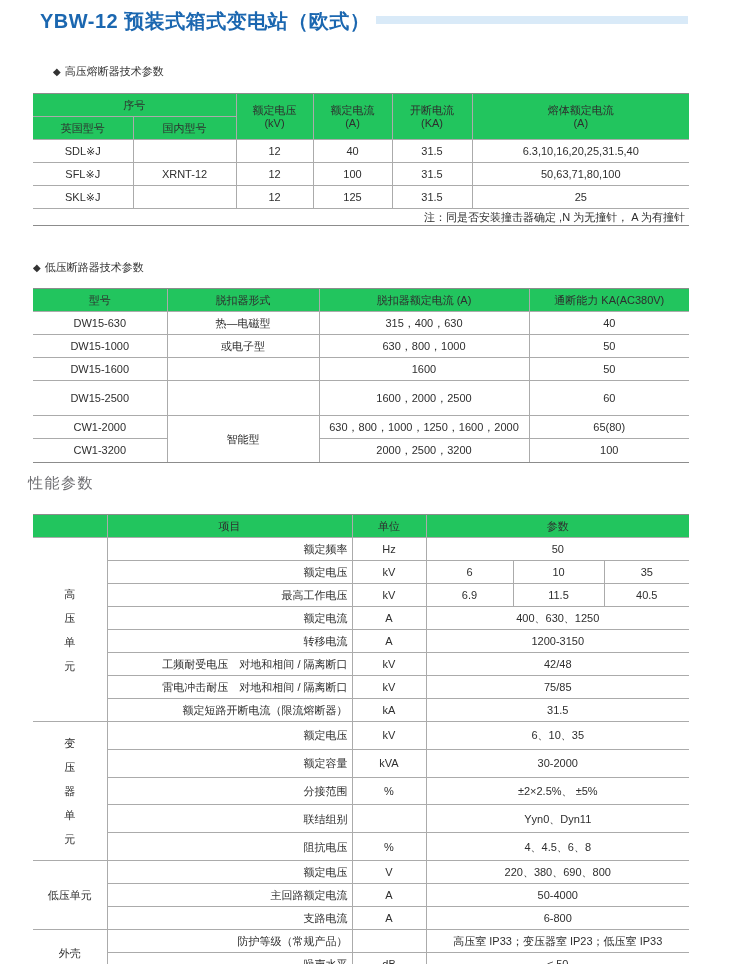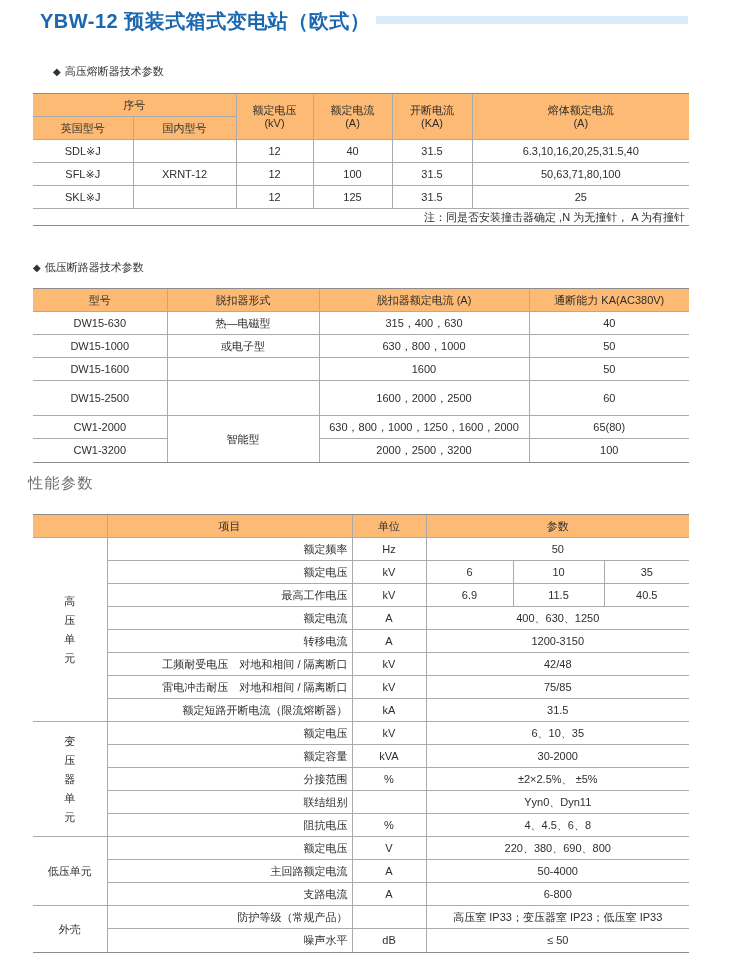--- a/index.html
+++ b/index.html
@@ -28,25 +28,25 @@
   #t3-wrap{top:514px;}
   table{
     border-collapse:collapse;border-style:hidden;width:100%;
     table-layout:fixed;font-size:11px;color:#2e2e2e;
   }
   td{
     border:1px solid #ababab;text-align:center;vertical-align:middle;
     padding:2px 4px;line-height:14px;height:18px;
     overflow:hidden;
   }
-  .hd{background:#fdba74;}
+  .hd{background:#22c55e;}
   .pre{white-space:pre-line;line-height:13px;}
   .left{text-align:right;padding-left:9px;}
   .note-row td{height:12px;line-height:12px;}
-  .vtext{display:block;width:13px;margin:7px auto;line-height:19px;word-break:break-all;text-align:center;}
+  .vtext{display:block;width:13px;margin:7px auto;line-height:24px;word-break:break-all;text-align:center;}
   .grp{vertical-align:middle;}
 </style>
 </head>
 <body>
 
 <div class="abs" id="page-title">YBW-12 预装式箱式变电站（欧式）</div>
 <div class="abs" id="title-bar"></div>
 
 <div class="abs sec-head" id="sec1">
   <span class="bullet">◆</span><span>高压熔断器技术参数</span>

